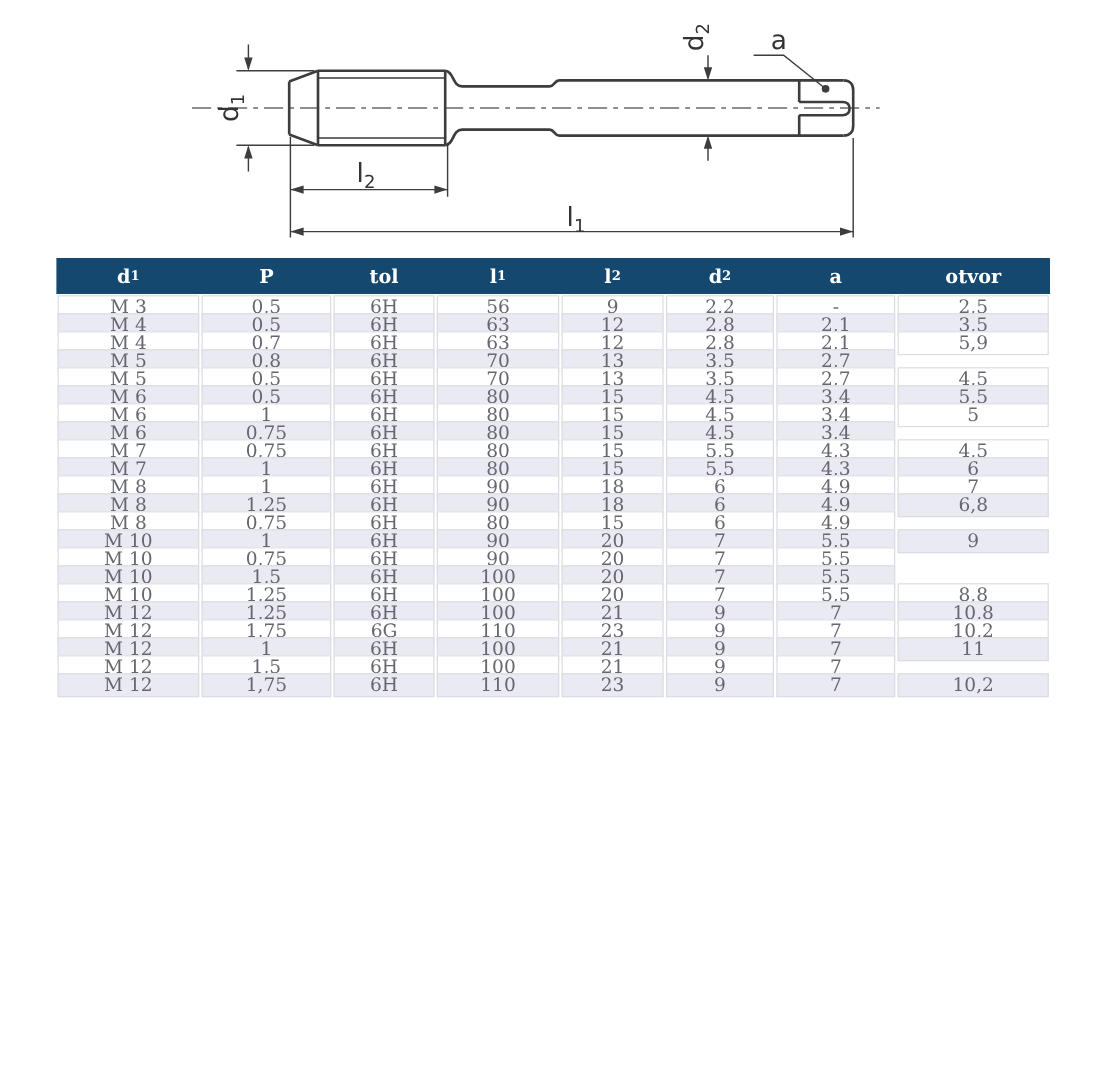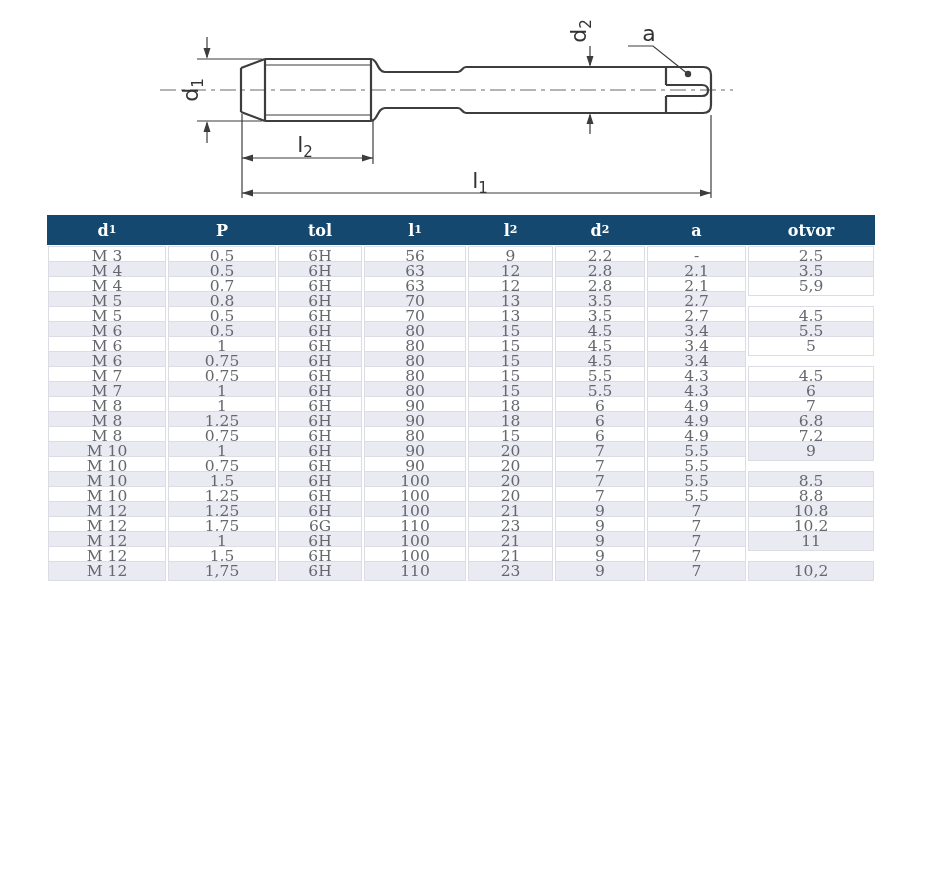--- a/index.html
+++ b/index.html
@@ -260,21 +260,20 @@
           <div class="cell">6,8</div>
         </div>
         <div class="grid-row brow">
           <div class="cell">M 8</div>
           <div class="cell">0,75</div>
           <div class="cell">6H</div>
           <div class="cell">80</div>
           <div class="cell">15</div>
           <div class="cell">6</div>
           <div class="cell">4,9</div>
-          <div class="cell">7,2</div>
         </div>
         <div class="grid-row brow alt">
           <div class="cell">M 10</div>
           <div class="cell">1</div>
           <div class="cell">6H</div>
           <div class="cell">90</div>
           <div class="cell">20</div>
           <div class="cell">7</div>
           <div class="cell">5,5</div>
           <div class="cell">9</div>
@@ -289,21 +288,20 @@
           <div class="cell">5,5</div>
         </div>
         <div class="grid-row brow alt">
           <div class="cell">M 10</div>
           <div class="cell">1,5</div>
           <div class="cell">6H</div>
           <div class="cell">100</div>
           <div class="cell">20</div>
           <div class="cell">7</div>
           <div class="cell">5,5</div>
-          <div class="cell">8,5</div>
         </div>
         <div class="grid-row brow">
           <div class="cell">M 10</div>
           <div class="cell">1,25</div>
           <div class="cell">6H</div>
           <div class="cell">100</div>
           <div class="cell">20</div>
           <div class="cell">7</div>
           <div class="cell">5,5</div>
           <div class="cell">8,8</div>

